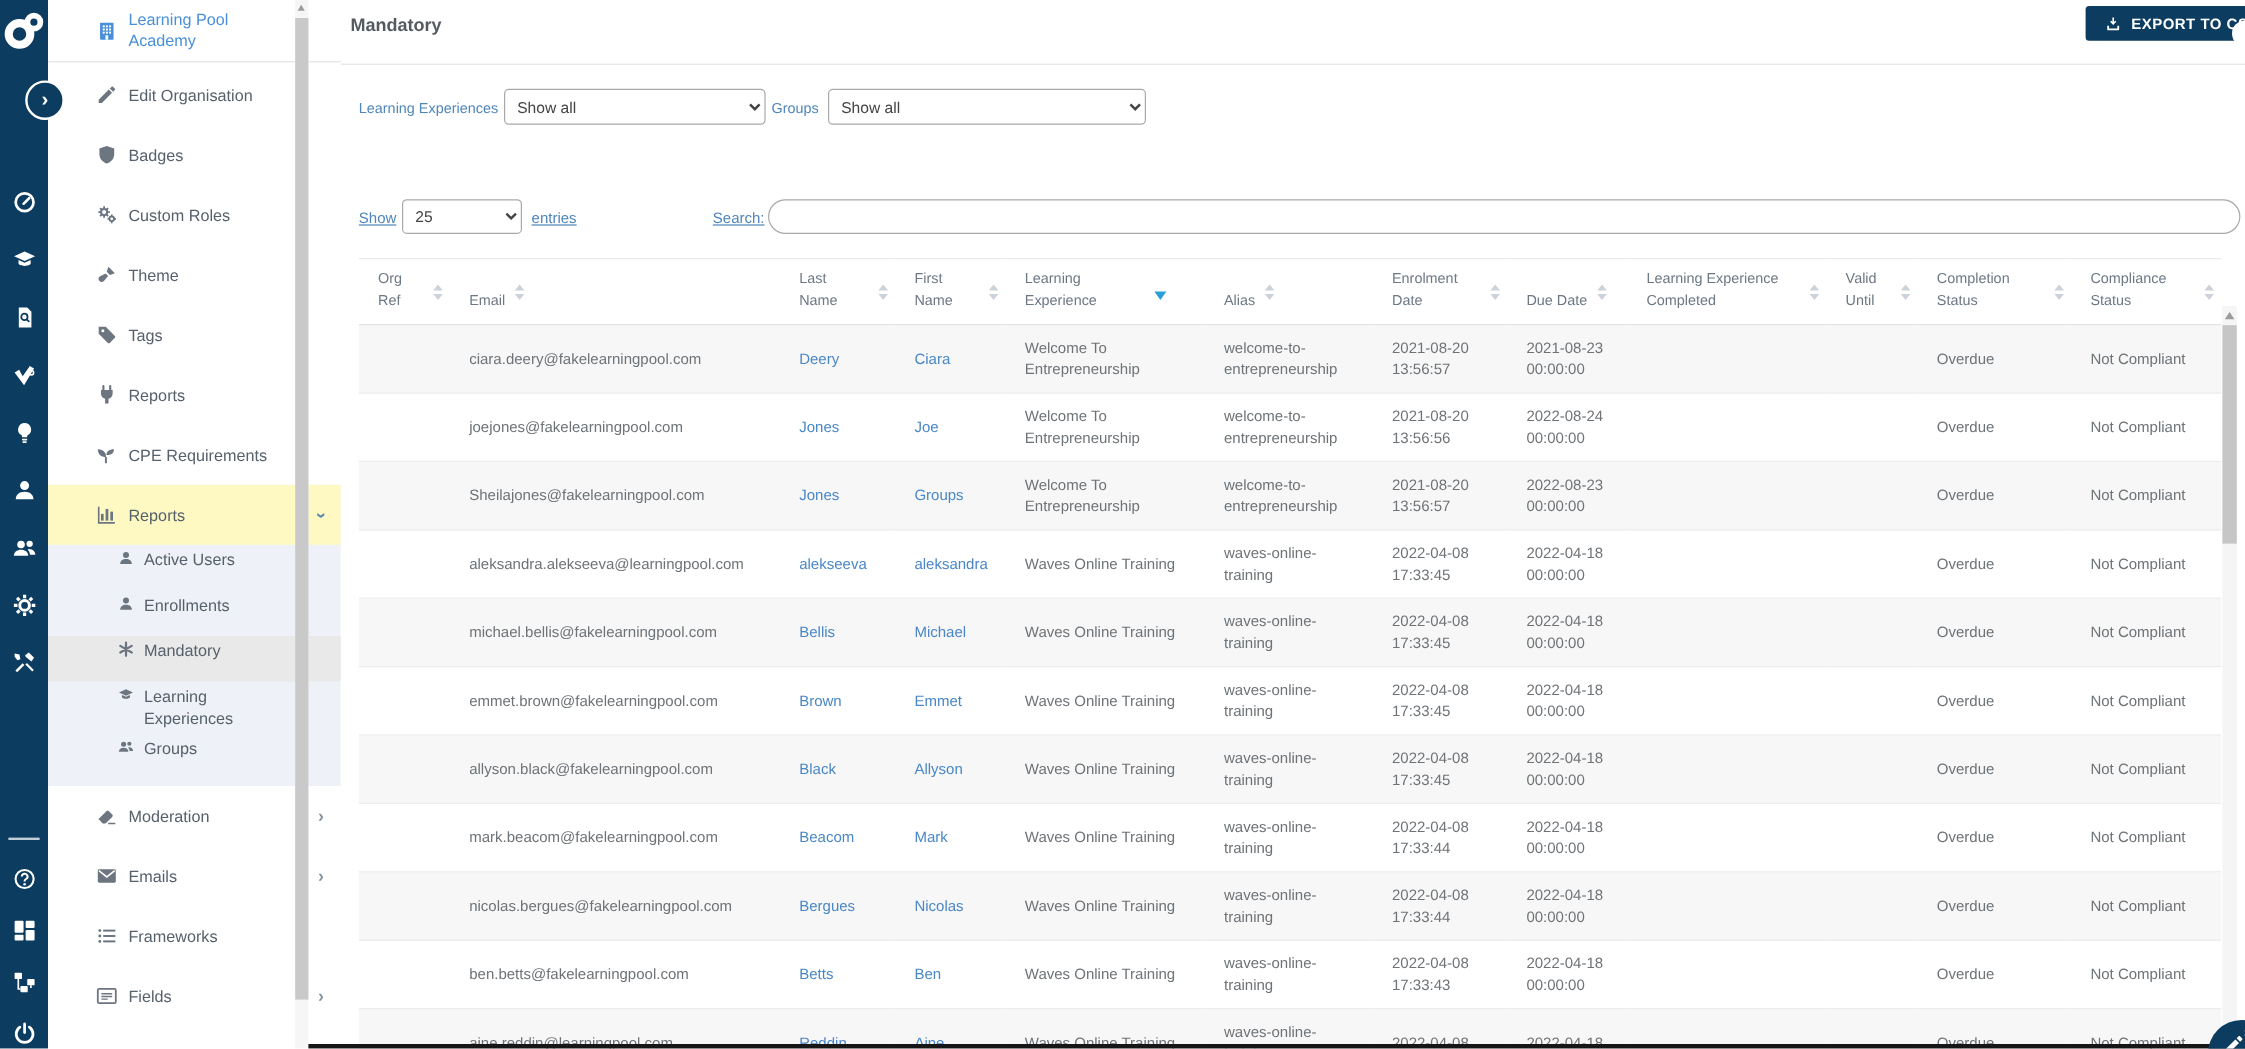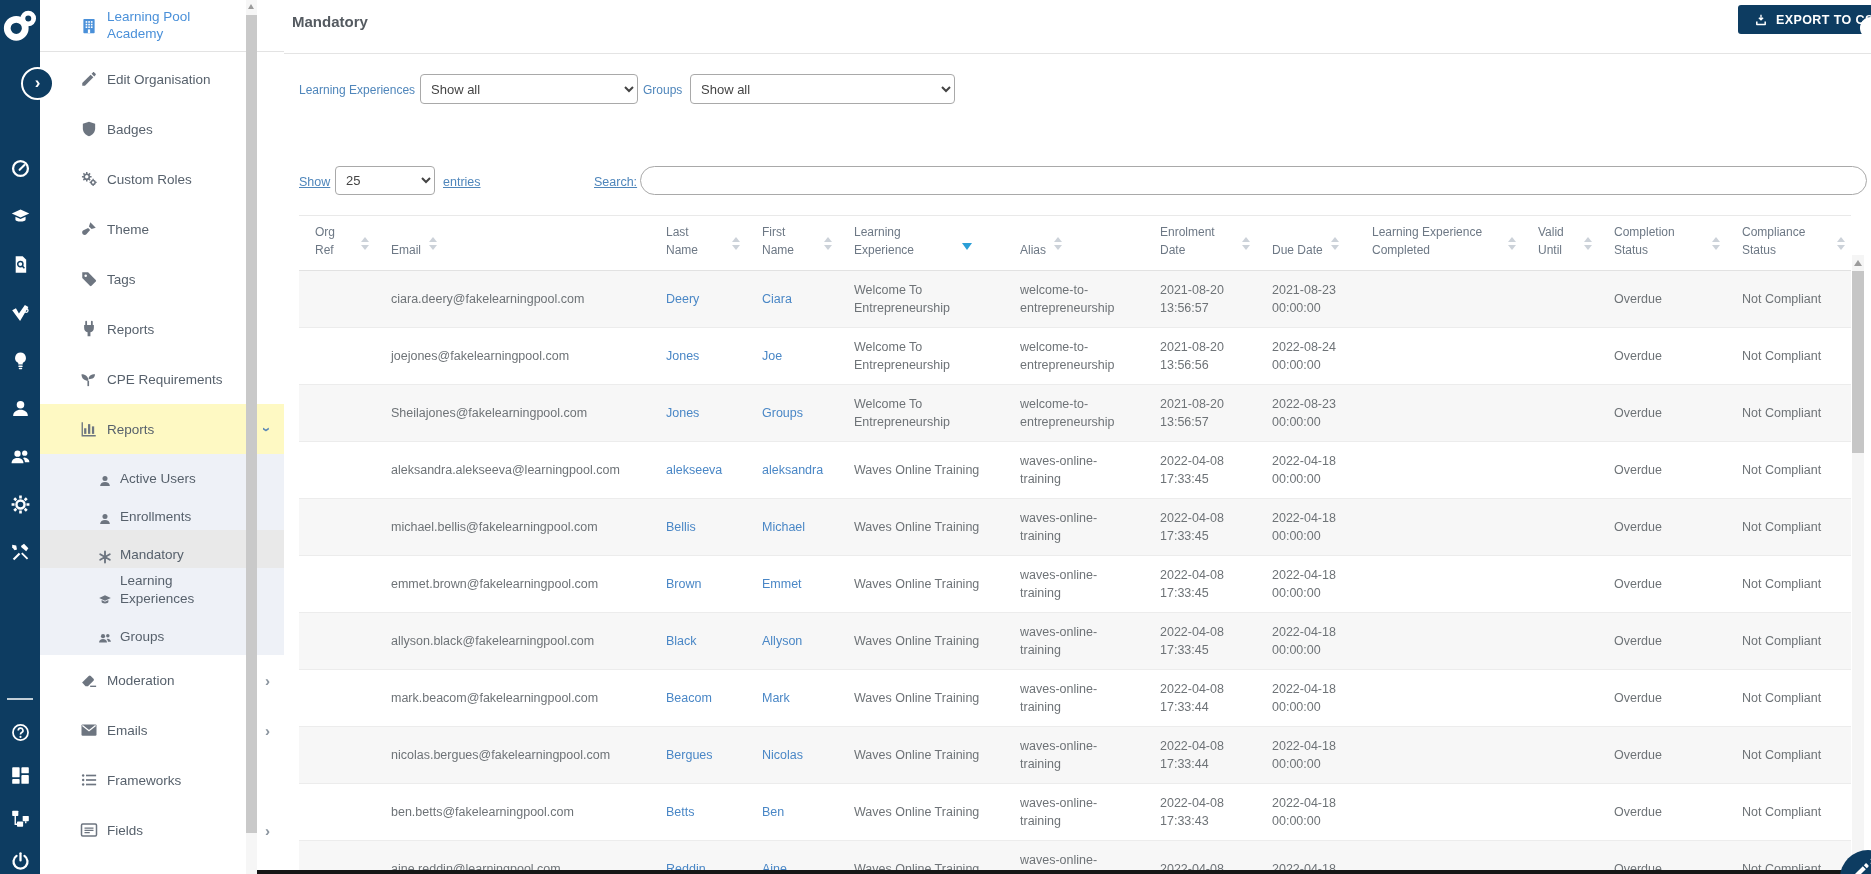--- a/index.html
+++ b/index.html
@@ -26,21 +26,21 @@
   .org-item .icon { width:18px; height:18px; color:#4a90d9; flex:0 0 auto; }
   .org-label { color:#4a90d9; font-size:13.5px; line-height:1.25; max-width:120px; }
   .menu { padding-top:2px; }
   .side-item { height:50px; display:flex; align-items:center; gap:9px; padding-left:40px; padding-right:10px;
     color:#57616c; font-size:13.5px; cursor:pointer; position:relative; }
   .side-item .icon { width:18px; height:18px; color:#6d7580; flex:0 0 auto; }
   .side-item .chev { position:absolute; right:14px; color:#8a949e; font-size:15px; font-weight:bold; }
   .menu-section { background:#eef1f7; padding-bottom:6px; }
   .menu-section .side-item.reports-row { background:#fef9c3; }
   .menu-section .side-item.reports-row .chev-down { transform:rotate(90deg); color:#5b87b5; }
-  .sub-item { min-height:38px; display:flex; align-items:flex-end; gap:8px; padding:4px 8px 4px 58px;
+  .sub-item { min-height:38px; display:flex; align-items:flex-start; gap:8px; padding:4px 8px 4px 58px;
     color:#57616c; font-size:13.5px; cursor:pointer; }
   .sub-item .icon { width:14px; height:14px; color:#6d7580; flex:0 0 auto; }
   .sub-item .sub-label { max-width:100px; line-height:1.3; }
   .sub-item.active { background:#e9e9e9; }
 
   
   .side-scroll { position:absolute; left:246px; top:0; bottom:0; width:11px; background:#f6f6f6; z-index:8; }
   .side-scroll .arr { position:absolute; left:2px; top:4px; width:0; height:0;
     border-left:3.5px solid transparent; border-right:3.5px solid transparent; border-bottom:5px solid #9b9b9b; }
   .side-scroll .thumb { position:absolute; left:0; top:15px; width:11px; height:818px; background:#c9c9c9; cursor:pointer; }

